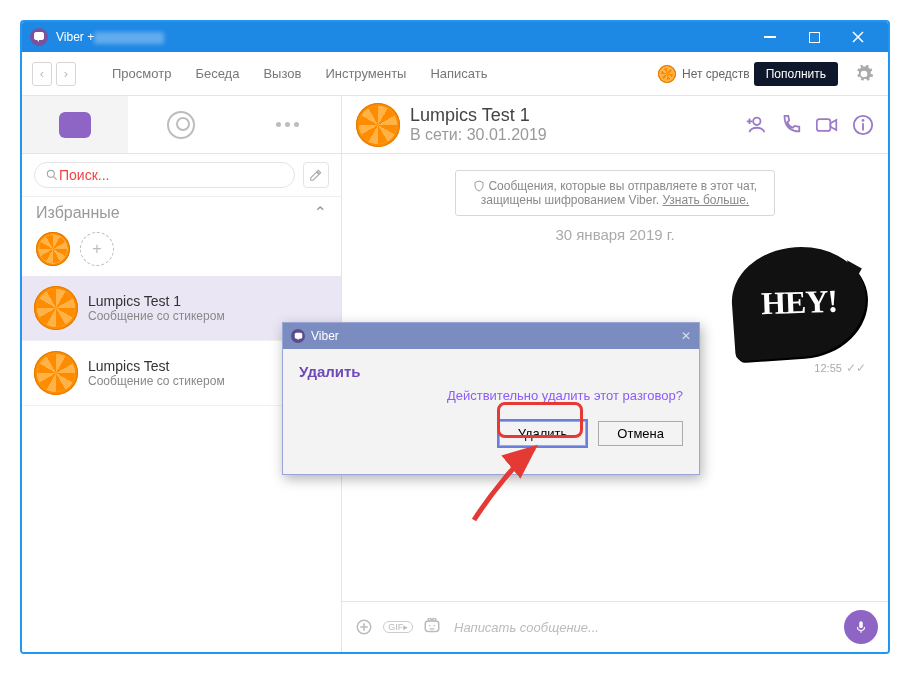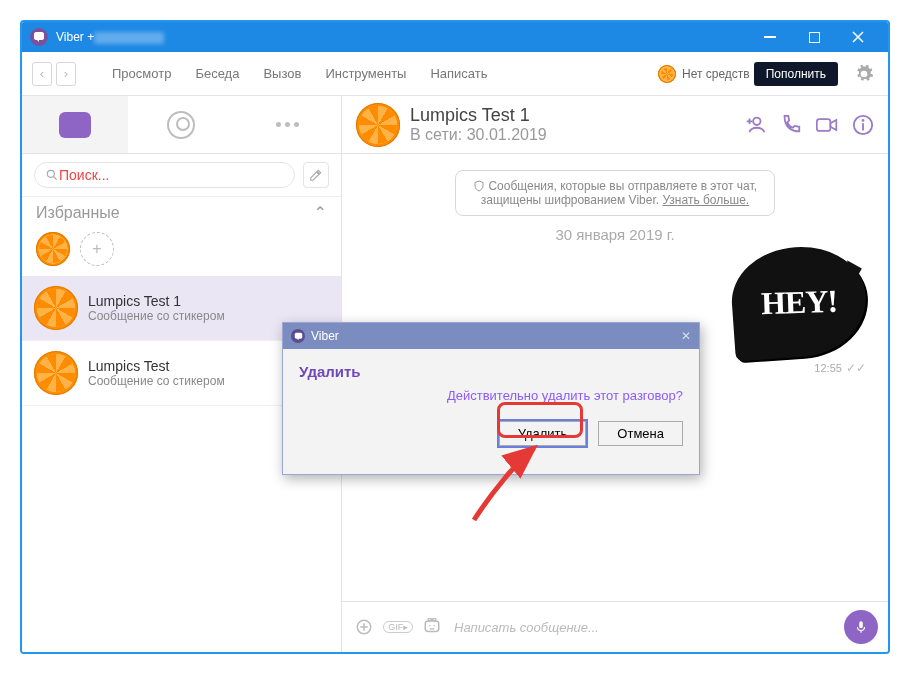--- a/index.html
+++ b/index.html
@@ -58,21 +58,21 @@
 
 
 .conv { flex: 1; display: flex; flex-direction: column; background: #fff; position: relative; }
 .conv-header { height: 58px; border-bottom: 1px solid #e4e4e4; display: flex; align-items: center; padding: 0 14px; gap: 10px; }
 .conv-title { font-size: 18px; color: #444; }
 .conv-sub { font-size: 16px; color: #999; }
 .conv-actions { margin-left: auto; display: flex; gap: 14px; color: #9b7bc9; }
 .conv-actions .ic { width: 22px; height: 22px; display: flex; align-items: center; justify-content: center; }
 
 .messages { flex: 1; overflow: hidden; padding: 16px; display: flex; flex-direction: column; align-items: center; position: relative; }
-.sys-box { border: 1px solid #d8d8d8; border-radius: 8px; padding: 8px 14px; color: #8a8a8a; font-size: 12px; text-align: center; max-width: 320px; }
+.sys-box { border: 1px solid #d8d8d8; border-radius: 3px; padding: 8px 14px; color: #8a8a8a; font-size: 12px; text-align: center; max-width: 320px; }
 .sys-box .u { text-decoration: underline; }
 .date-sep { color: #aaa; font-size: 15px; margin: 10px 0 0; }
 
 .sticker-row { align-self: flex-end; margin-top: 4px; margin-right: 6px; text-align: right; }
 .sticker { width: 134px; height: 110px; background: #111; border-radius: 50% 50% 50% 8px / 48% 48% 52% 8px; position: relative; box-shadow: 2px 2px 0 #000; display: flex; align-items: center; justify-content: center; transform: rotate(-4deg); }
 .sticker::after { content:""; position:absolute; right:-10px; top:14px; width:0; height:0; border:12px solid transparent; border-left-color:#111; transform: rotate(-12deg); }
 .sticker .hey { color:#fff; font-weight: 900; font-size: 32px; font-family: "Comic Sans MS", cursive; letter-spacing: -1px; transform: rotate(2deg); }
 .msg-meta { font-size: 11px; color: #aaa; margin-top: 4px; display: flex; gap: 4px; justify-content: flex-end; align-items: center; }
 .checks { color: #bbb; font-size: 12px; }
 

